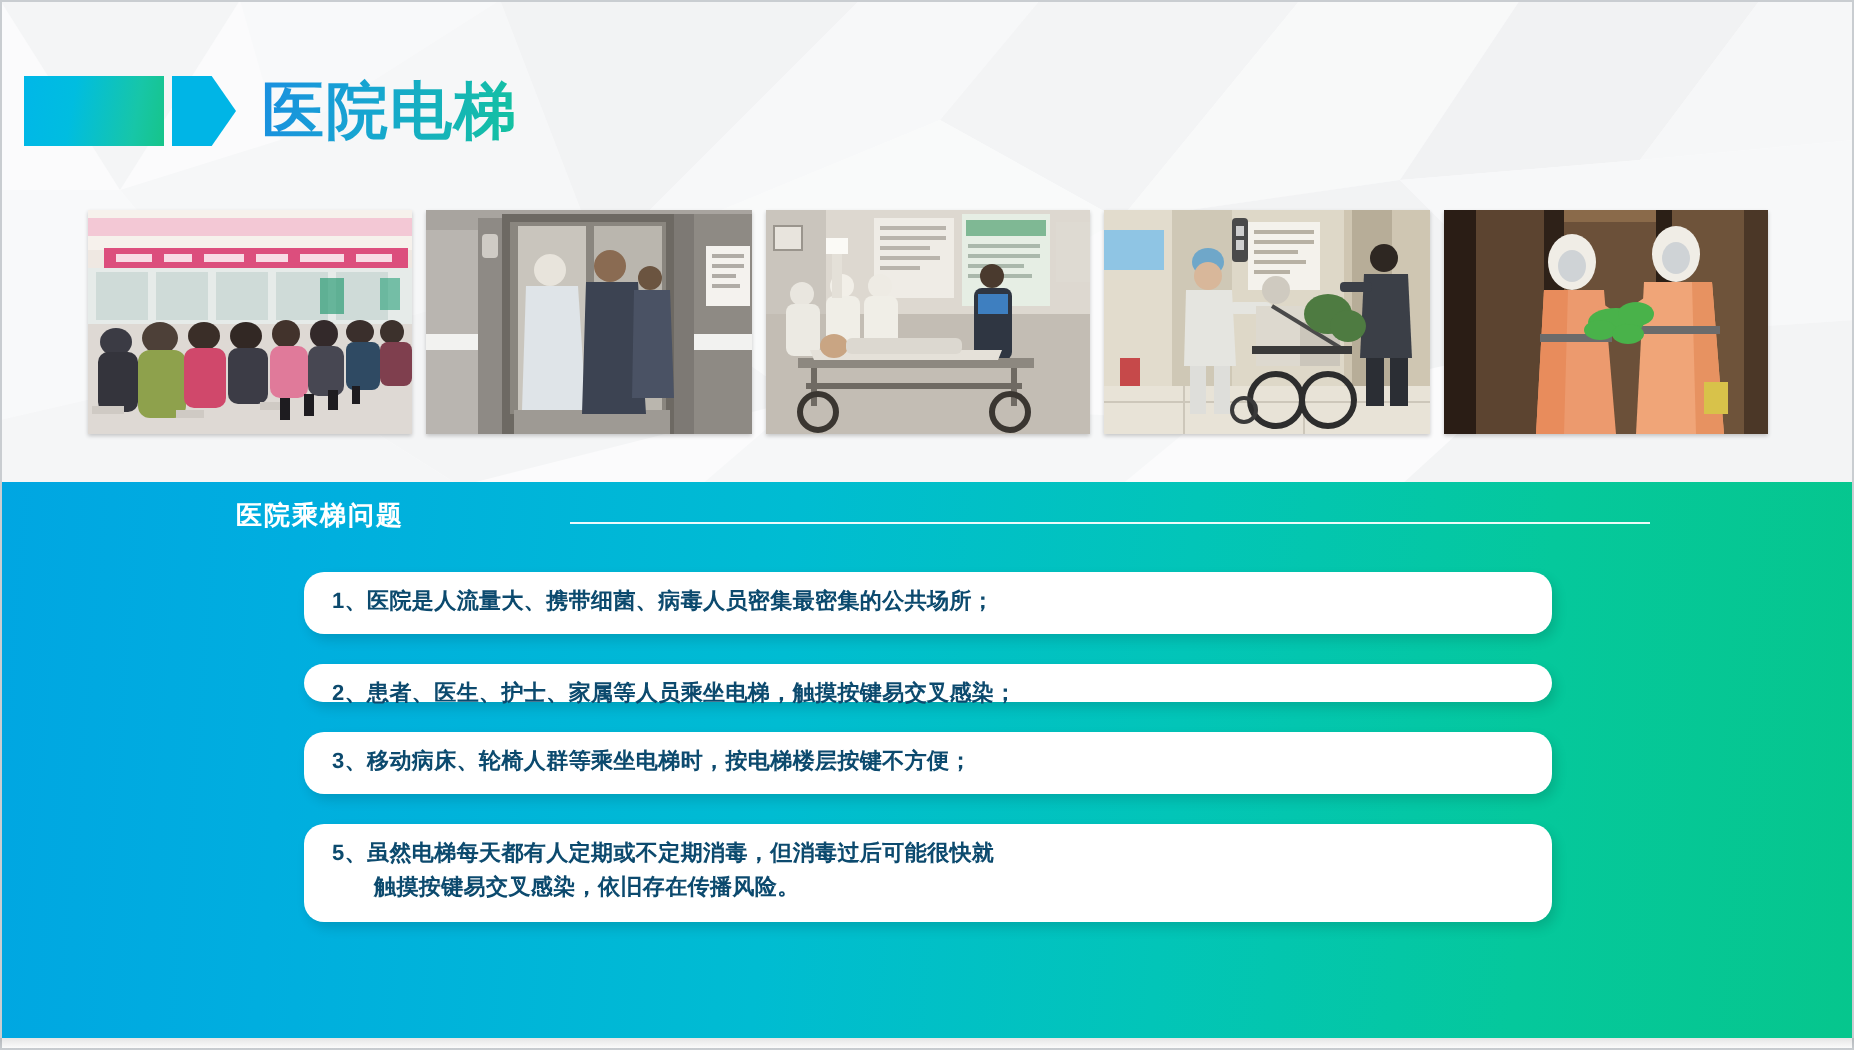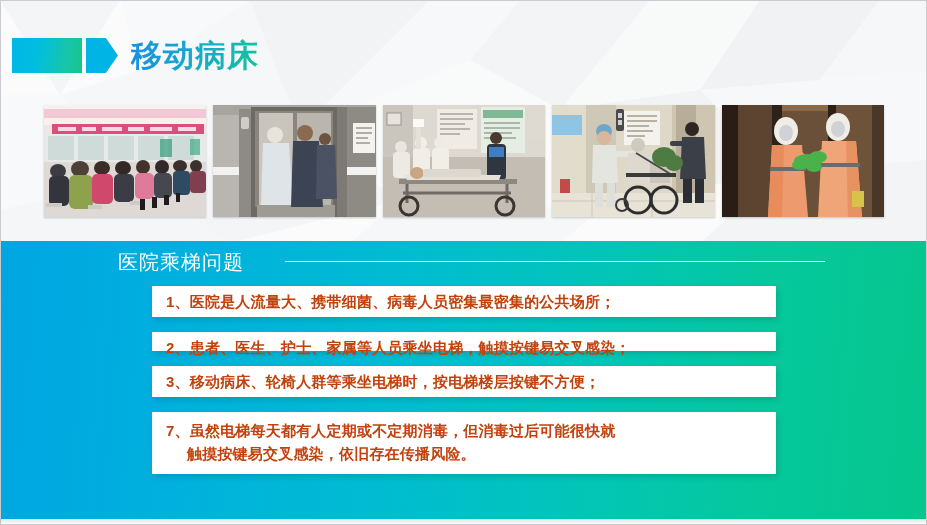--- a/index.html
+++ b/index.html
@@ -114,22 +114,22 @@
         #02c5b8 63%,
         #05c89c 82%,
         #06c68d 100%);
     z-index: 20;
   }
 
   .panel-heading {
     position: absolute;
     left: 118px; top: 249px;
     color: #ffffff;
-    font-size: 20px;
-    font-weight: normal;
+    font-size: 13px;
+    font-weight: bold;
     letter-spacing: 1px;
     z-index: 30;
     white-space: nowrap;
   }
   .heading-rule {
     position: absolute;
     left: 285px; top: 261px;
     width: 540px; height: 1px;
     background: rgba(255,255,255,0.92);
     z-index: 30;
@@ -139,28 +139,29 @@
   .bullets {
     position: absolute;
     left: 152px; top: 286px;
     width: 624px;
     z-index: 30;
   }
   .bullet {
     position: relative;
     background: #ffffff;
     box-shadow: 2px 3px 6px rgba(0,0,0,0.13);
-    color: #c2410c;
-    font-size: 15px;
+    color: #0c4a6e;
+    font-size: 11px;
     font-weight: bold;
     letter-spacing: 0.2px;
     padding: 6px 10px 6px 14px;
     margin-bottom: 15px;
     box-sizing: border-box;
     line-height: 1.55;
+    border-radius: 10px;
   }
   .bullet.b1 { height: 31px; line-height: 19px; }
   .bullet.b2 { height: 19px; line-height: 19px; }
   .bullet.b3 { height: 31px; line-height: 19px; }
   .bullet.b4 { padding-top: 7px; padding-bottom: 8px; margin-bottom: 0; }
   .bullet .l2 {
     display: block;
     padding-left: 21px;
   }
 </style>
@@ -190,21 +191,21 @@
         <polygon points="400,200 600,210 560,243 350,243" fill="#f6f7f8"></polygon>
         <polygon points="780,170 927,160 927,243 700,243" fill="#f3f4f5"></polygon>
         <polygon points="0,210 130,180 230,243 0,243" fill="#f5f6f7"></polygon>
       </g>
     </svg>
   </div>
 
   <div class="title-row">
     <div class="tag-rect"></div>
     <div class="tag-arrow"></div>
-    <div class="slide-title">移动病床</div>
+    <div class="slide-title">医院电梯</div>
   </div>
 
   <div class="photo-strip">
 
     <div class="photo">
       <svg width="168" height="112" viewBox="0 0 168 112" xmlns="http://www.w3.org/2000/svg">
         <rect width="168" height="112" fill="#efe8e2"></rect>
         <rect x="0" y="0" width="168" height="20" fill="#f6f1ec"></rect>
         <rect x="0" y="4" width="168" height="9" fill="#f2b9cd" opacity="0.75"></rect>
         <rect x="8" y="19" width="152" height="10" fill="#d8336b" opacity="0.85"></rect>
@@ -445,20 +446,20 @@
   <div class="panel"></div>
 
   <div class="panel-heading">医院乘梯问题</div>
   <div class="heading-rule"></div>
 
   <div class="bullets">
     <div class="bullet b1">1、医院是人流量大、携带细菌、病毒人员密集最密集的公共场所；</div>
     <div class="bullet b2">2、患者、医生、护士、家属等人员乘坐电梯，触摸按键易交叉感染；</div>
     <div class="bullet b3">3、移动病床、轮椅人群等乘坐电梯时，按电梯楼层按键不方便；</div>
     <div class="bullet b4">
-      <span>7、虽然电梯每天都有人定期或不定期消毒，但消毒过后可能很快就</span>
+      <span>5、虽然电梯每天都有人定期或不定期消毒，但消毒过后可能很快就</span>
       <span class="l2">触摸按键易交叉感染，依旧存在传播风险。</span>
     </div>
   </div>
 
   <div class="frame-border"></div>
   <div class="frame-shadow-b"></div>
 </div>
 
 </body></html>

